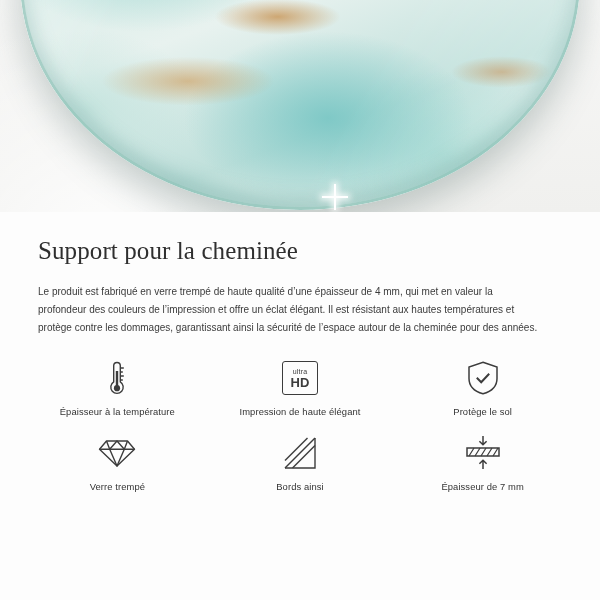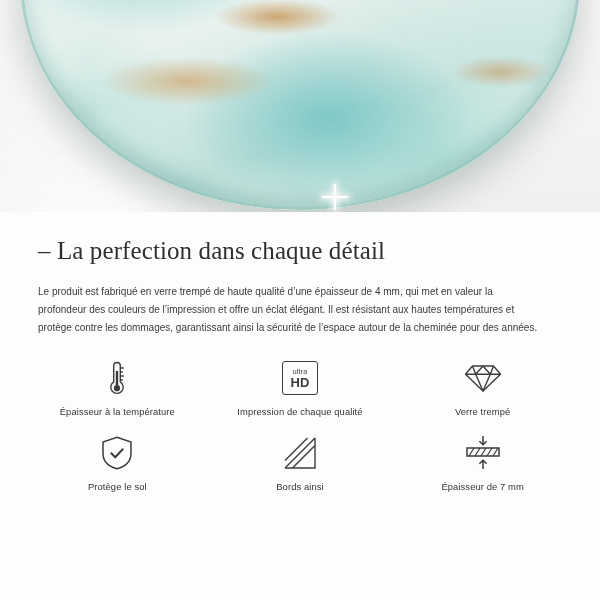--- a/index.html
+++ b/index.html
@@ -170,21 +170,21 @@
     <div class="hero-bg"></div>
     <div class="plate">
       <div class="plate-sheen"></div>
       <div class="plate-edge"></div>
     </div>
     <div class="sparkle"></div>
   </div>
 
   <div class="content">
     <h1 class="headline">
-      <span class="line2">– La perfection dans chaque détail</span>
+      <span>Support pour la cheminée</span>
     </h1>
     <p class="body-copy">Le produit est fabriqué en verre trempé de haute qualité d’une épaisseur de 4 mm, qui met en valeur la profondeur des couleurs de l’impression et offre un éclat élégant. Il est résistant aux hautes températures et protège contre les dommages, garantissant ainsi la sécurité de l’espace autour de la cheminée pour des années.</p>
   </div>
 
   <div class="features">
 
     <div class="feature">
       <div class="feature-icon">
         <svg width="22" height="40" viewBox="0 0 22 40" fill="none" stroke="#3c3c3c" stroke-width="1.4">
           <path d="M11 4.5a3.3 3.3 0 0 0-3.3 3.3v16.1a6.2 6.2 0 1 0 6.6 0V7.8A3.3 3.3 0 0 0 11 4.5z"></path>
@@ -196,47 +196,47 @@
       <div class="feature-label">Épaisseur à la température</div>
     </div>
 
     <div class="feature">
       <div class="feature-icon">
         <div class="ultrahd">
           <span class="u1">ultra</span>
           <span class="u2">HD</span>
         </div>
       </div>
-      <div class="feature-label">Impression de chaque qualité</div>
+      <div class="feature-label">Impression de haute élégant</div>
+    </div>
+
+    <div class="feature">
+      <div class="feature-icon">
+        <svg width="34" height="38" viewBox="0 0 34 38" fill="none" stroke="#3c3c3c" stroke-width="1.5">
+          <path d="M17 3.2 31 8.1v11.3c0 8-6 13.1-14 15.4-8-2.3-14-7.4-14-15.4V8.1L17 3.2z"></path>
+          <path d="M10.8 18.8l4.4 4.4 8-8.4" stroke-width="2"></path>
+        </svg>
+      </div>
+      <div class="feature-label">Protège le sol</div>
     </div>
 
     <div class="feature">
       <div class="feature-icon">
         <svg width="38" height="32" viewBox="0 0 38 32" fill="none" stroke="#3c3c3c" stroke-width="1.4" stroke-linejoin="round">
           <path d="M8.5 4h21l7 8.2L19 29 1.5 12.2 8.5 4z"></path>
           <path d="M1.5 12.2h35"></path>
           <path d="M8.5 4l3.2 8.2L19 29l7.3-16.8L29.5 4"></path>
           <path d="M11.7 12.2L19 4l7.3 8.2"></path>
         </svg>
       </div>
       <div class="feature-label">Verre trempé</div>
     </div>
 
     <div class="feature">
       <div class="feature-icon">
-        <svg width="34" height="38" viewBox="0 0 34 38" fill="none" stroke="#3c3c3c" stroke-width="1.5">
-          <path d="M17 3.2 31 8.1v11.3c0 8-6 13.1-14 15.4-8-2.3-14-7.4-14-15.4V8.1L17 3.2z"></path>
-          <path d="M10.8 18.8l4.4 4.4 8-8.4" stroke-width="2"></path>
-        </svg>
-      </div>
-      <div class="feature-label">Protège le sol</div>
-    </div>
-
-    <div class="feature">
-      <div class="feature-icon">
         <svg width="34" height="34" viewBox="0 0 34 34" fill="none" stroke="#3c3c3c" stroke-width="1.4">
           <path d="M2 32L32 2"></path>
           <path d="M2 24.5L24.5 2"></path>
           <path d="M9.5 32L32 9.5"></path>
           <path d="M2 32h30V2"></path>
         </svg>
       </div>
       <div class="feature-label">Bords ainsi</div>
     </div>
 

